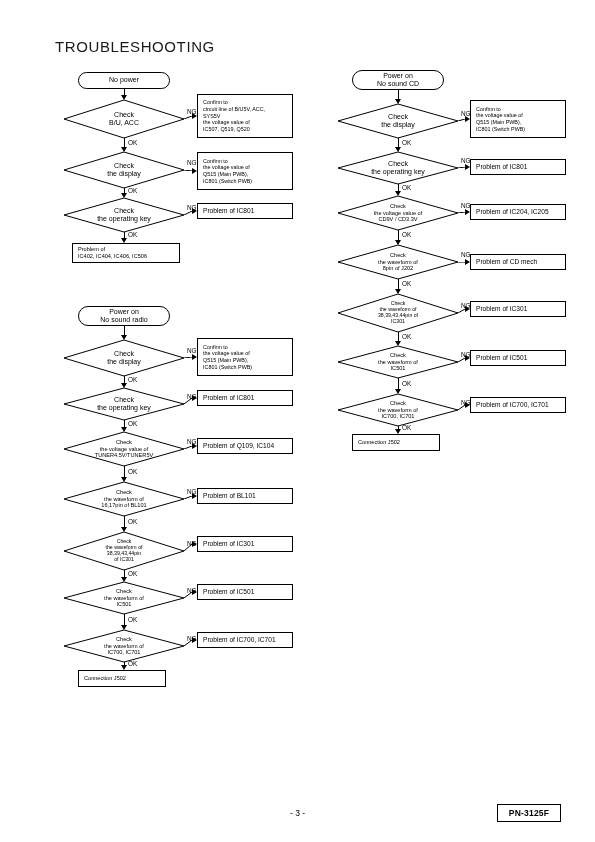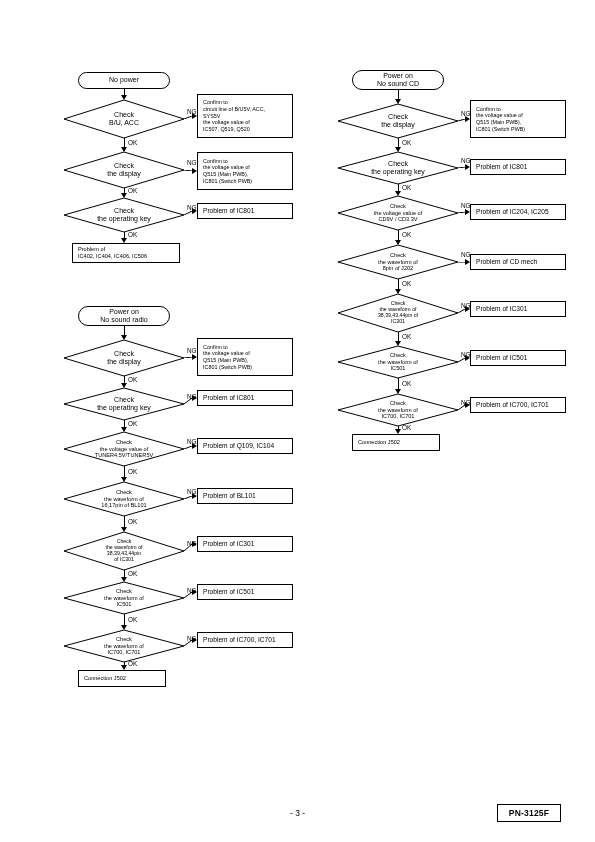--- a/index.html
+++ b/index.html
@@ -59,20 +59,21 @@
     position:absolute;left:497px;top:804px;width:62px;height:16px;
     border:1.2px solid #000;display:flex;align-items:center;justify-content:center;
     font-size:8.5px;font-weight:bold;letter-spacing:0.2px;
   }
 </style>
 </head>
 <body>
 
 <div class="page">
 
+  <div class="page-title">TROUBLESHOOTING</div>
 
   <div class="col" id="flow1">
       <div class="node term" style="left: 78px; top: 72px; width: 92px; height: 17px; font-size: 7px;">
         <div>
           <div>No power</div>
         </div>
       </div>
       <div class="vline" style="left: 124px; top: 89px; height: 6px;"></div>
       <div class="arrow-d" style="left: 120.8px; top: 95px;"></div>
       <div class="node dia" style="left: 64px; top: 100px; width: 120px; height: 38px;">

